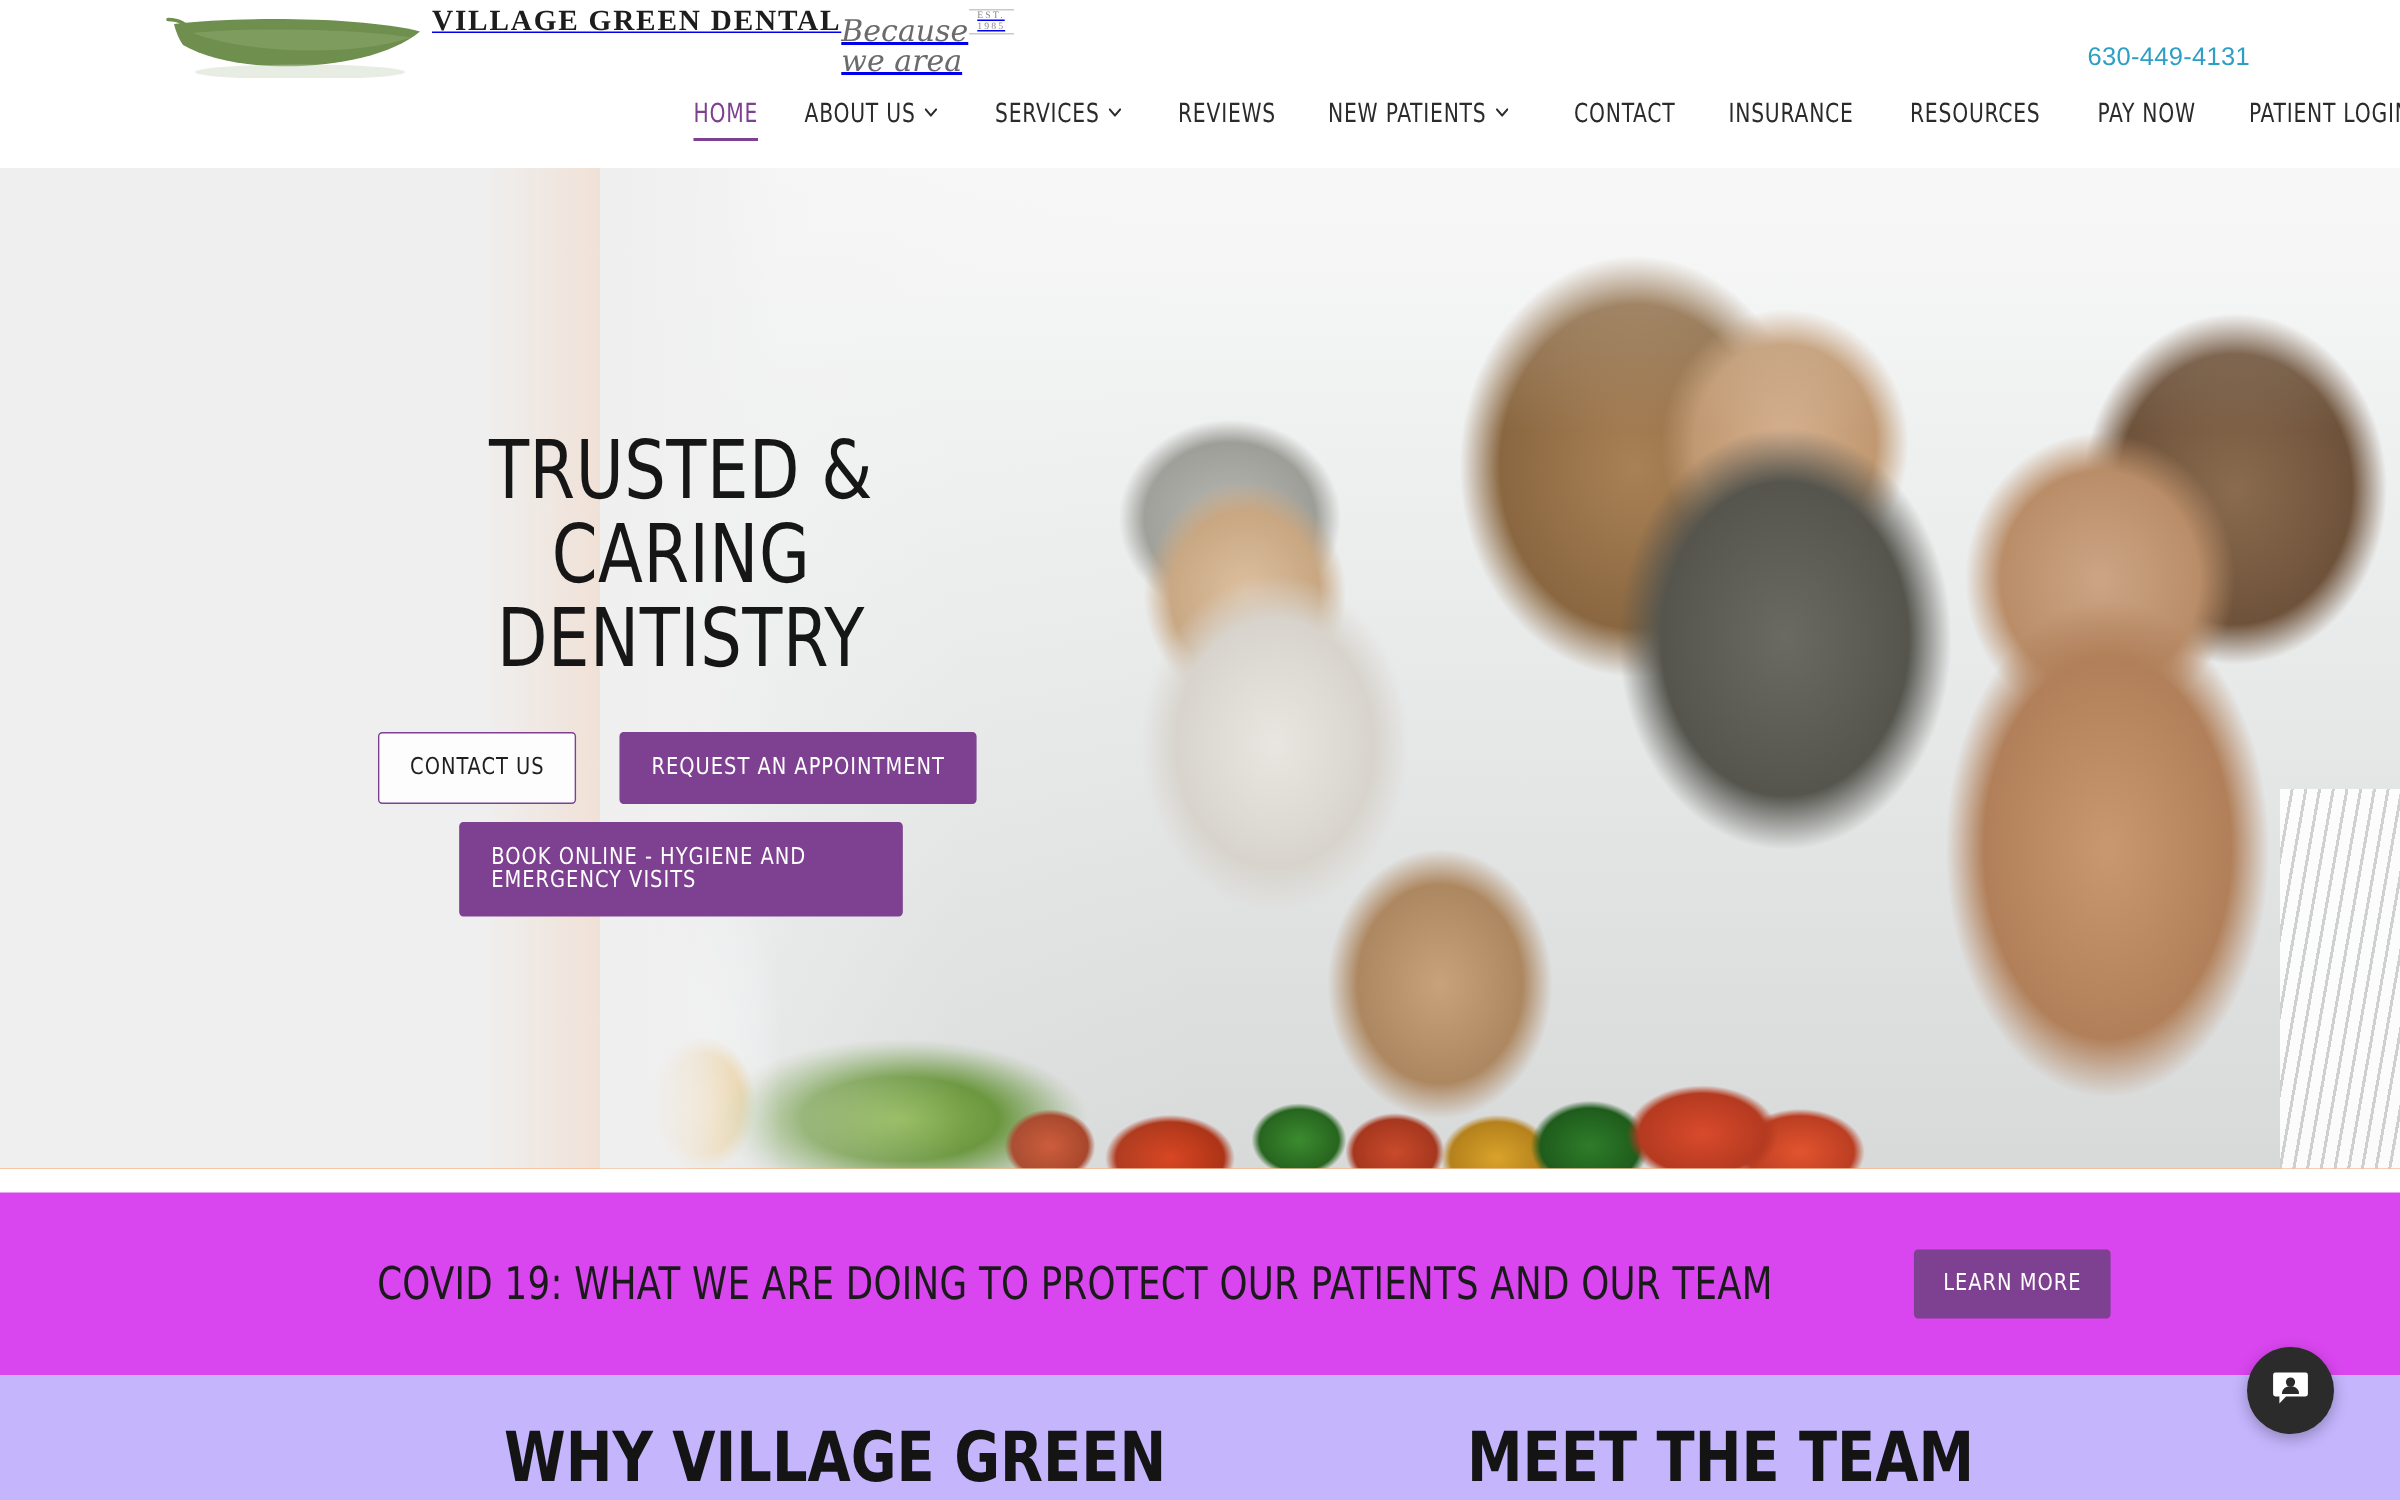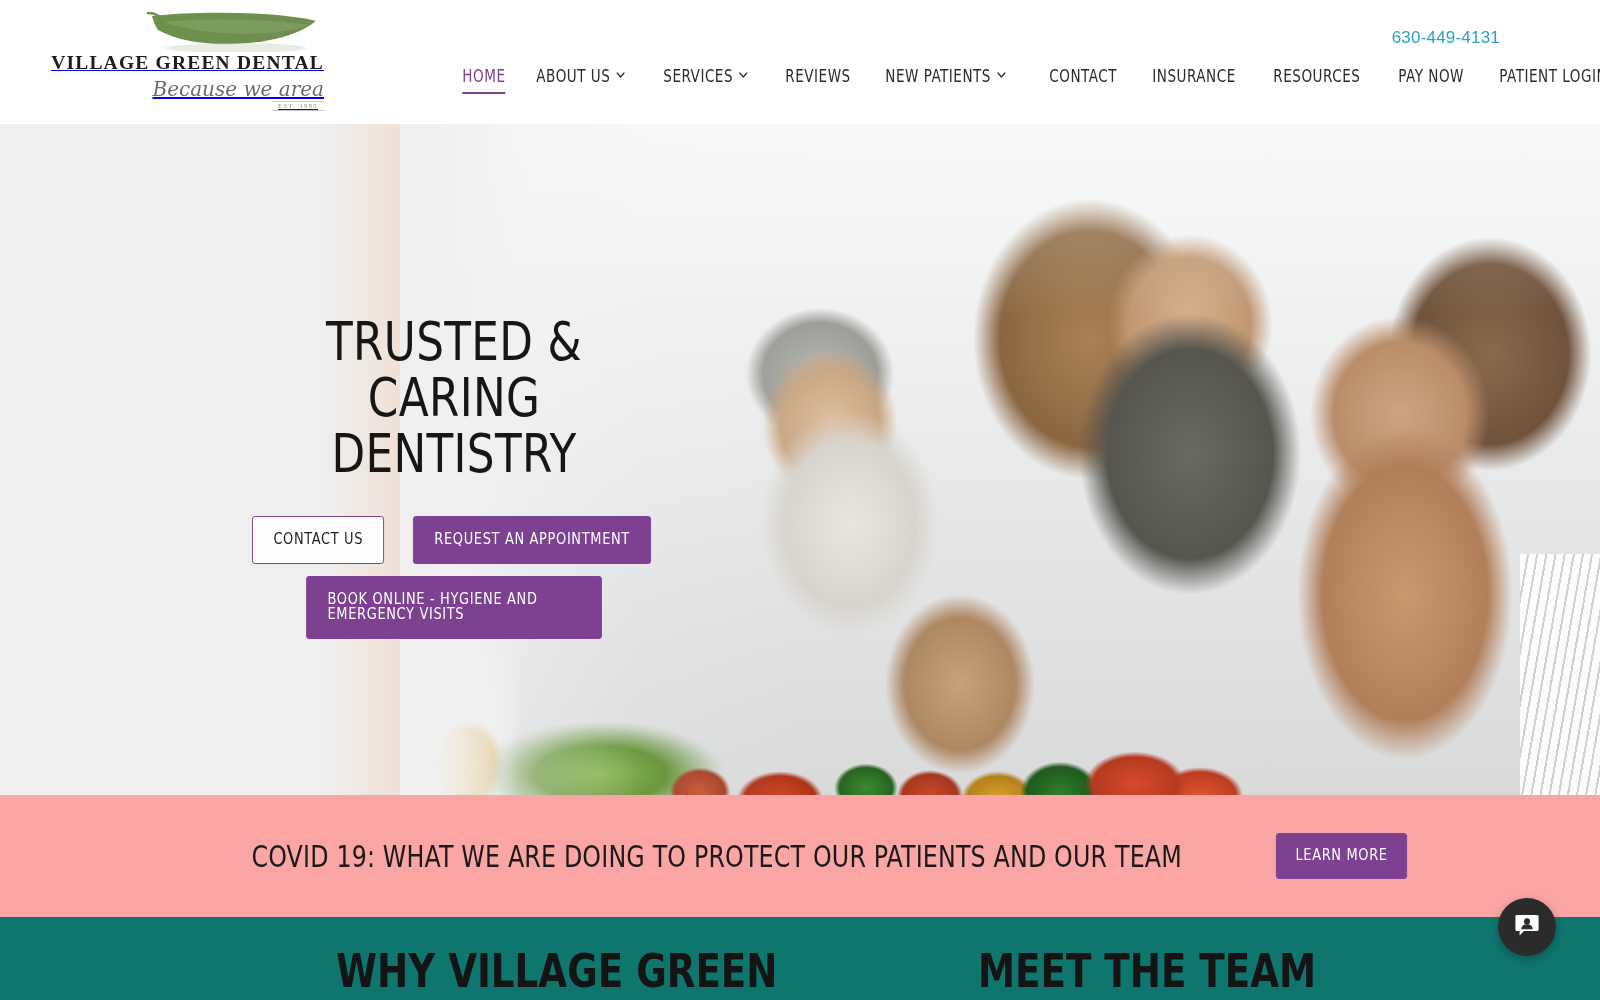--- a/index.html
+++ b/index.html
@@ -11,22 +11,22 @@
     overflow:hidden;
   }
   .page { position:relative; width:1600px; height:1000px; overflow:hidden; background:#fff; }
 
   
   .header {
     position:absolute; top:0; left:0; width:1600px; height:112px;
     background:#ffffff; z-index:40;
   }
   .logo-wrap {
-    position:absolute; left:96px; top:4px; width:228px; height:104px;
-    display:flex; flex-direction:column; align-items:flex-end; justify-content:flex-start;
+    position:absolute; left:108px; top:4px; width:228px; height:104px;
+    display:flex; flex-direction:row; align-items:flex-start; justify-content:flex-start;
   }
   .leaf-holder { position:relative; width:180px; height:44px; margin-top:4px; }
   .logo-name {
     font-family:"Liberation Serif", serif;
     font-size:19.5px; letter-spacing:1.2px; color:#1d1d1d;
     font-weight:700; white-space:nowrap; line-height:1; margin-top:1px;
   }
   .logo-script {
     font-family:"DejaVu Serif", serif;
     font-style:italic; font-size:20px; color:#6b6b6b;
@@ -61,21 +61,21 @@
   }
   .nav-item.active { color:#7e4090; }
   .nav-item .underline {
     position:absolute; left:12px; right:12px; bottom:4px; height:2px; background:#7e4090;
   }
   .chev { display:inline-block; width:10px; height:10px; position:relative; top:-1px; }
   .chev svg { display:block; }
 
   
   .hero {
-    position:absolute; top:124px; left:0; width:1600px; height:683px;
+    position:absolute; top:96px; left:0; width:1600px; height:683px;
     background:#f97316; overflow:hidden;
   }
   .hero-photo {
     position:absolute; top:0; left:400px; width:1200px; height:683px;
     overflow:hidden;
     background:
       
       radial-gradient(ellipse 70px 45px at 735px 660px, #d94a2c 0%, #b43a20 60%, rgba(180,58,32,0) 72%),
       radial-gradient(ellipse 60px 40px at 800px 672px, #e2542f 0%, #bb3e22 60%, rgba(187,62,34,0) 72%),
       radial-gradient(ellipse 55px 42px at 660px 668px, #2e7d2a 0%, #1f5c1c 60%, rgba(31,92,28,0) 72%),
@@ -162,35 +162,35 @@
     display:inline-flex; align-items:center; justify-content:center;
     transform:scaleX(.93); transform-origin:center;
   }
   .btn-outline { background:#fdfdfd; color:#1f1f1f; border:1.5px solid #7e4090; }
   .btn-solid { background:#7e4090; color:#ffffff; border:1.5px solid #7e4090; }
   .btn-wide { width:318px; }
 
   
   .covid {
     position:absolute; left:0; top:795px; width:1600px; height:122px;
-    background:#fca5a5;
+    background:#d946ef;
     display:flex; align-items:center; justify-content:center; gap:26px;
   }
   .covid-text {
     font-family:"DejaVu Sans Condensed","Liberation Sans Narrow","Liberation Sans", sans-serif;
     font-stretch:condensed;
     font-size:30px; letter-spacing:.2px; color:#1a1a1a; white-space:nowrap;
     transform:scaleX(.88); transform-origin:center;
   }
   .covid .btn { font-size:15.5px; padding:14px 20px; }
 
   
   .bottom {
     position:absolute; left:0; top:917px; width:1600px; height:83px;
-    background:#0f766e;
+    background:#c4b5fd;
   }
   .sec-head {
     position:absolute;
     font-family:"DejaVu Sans Condensed","Liberation Sans Narrow","Liberation Sans", sans-serif;
     font-stretch:condensed;
     font-size:46px; line-height:52px; color:#141414; white-space:nowrap;
     transform:scaleX(.9); transform-origin:left center;
   }
   .sec-head.why  { left:336px; top:28px; }
   .sec-head.team { left:978px; top:28px; }

